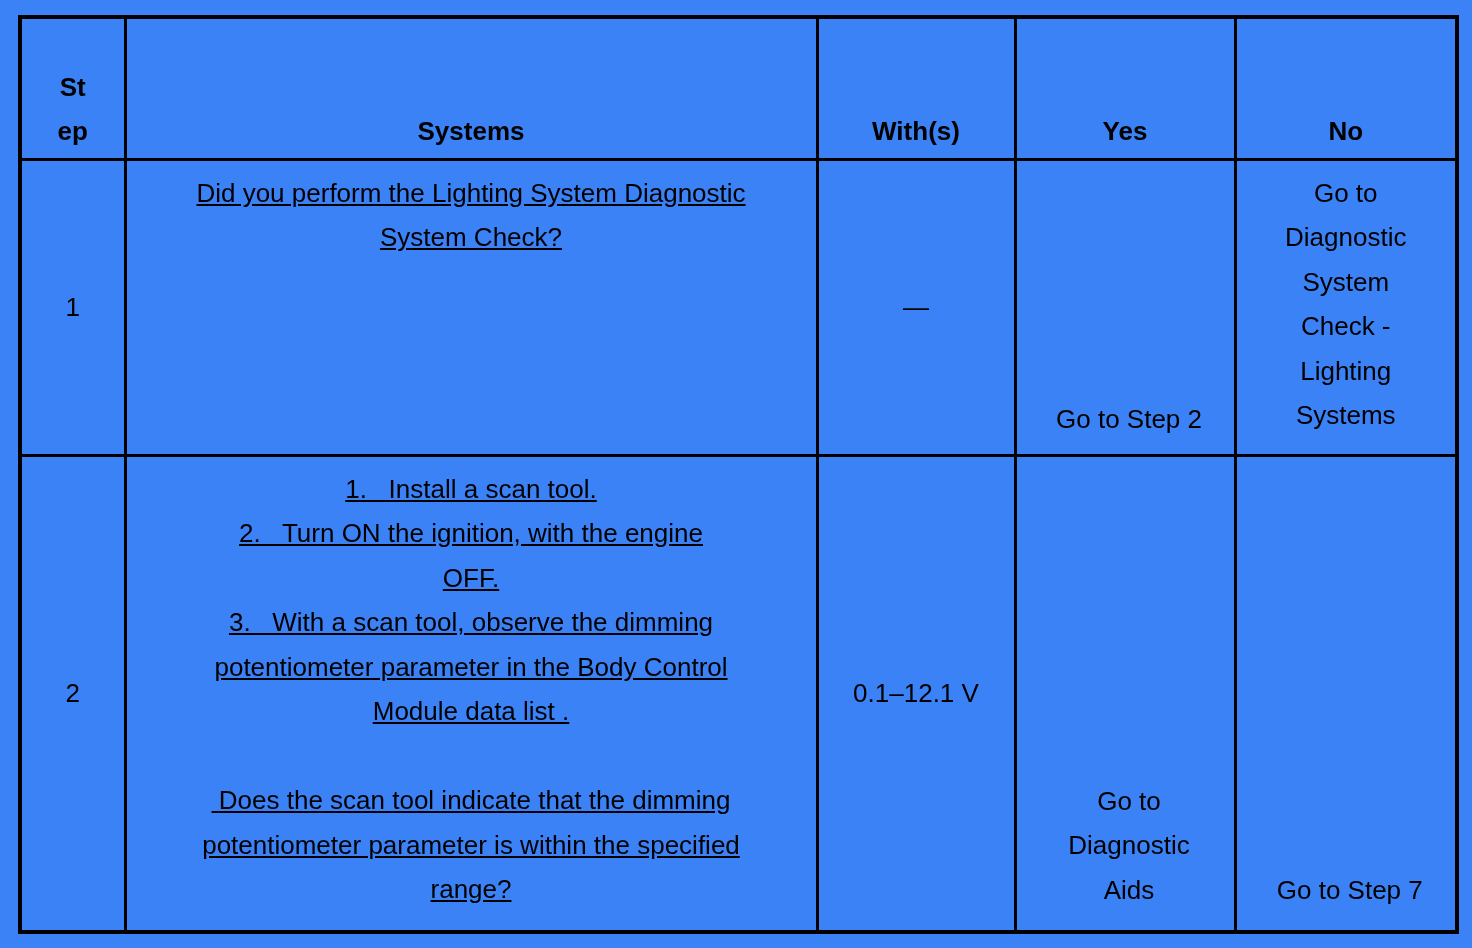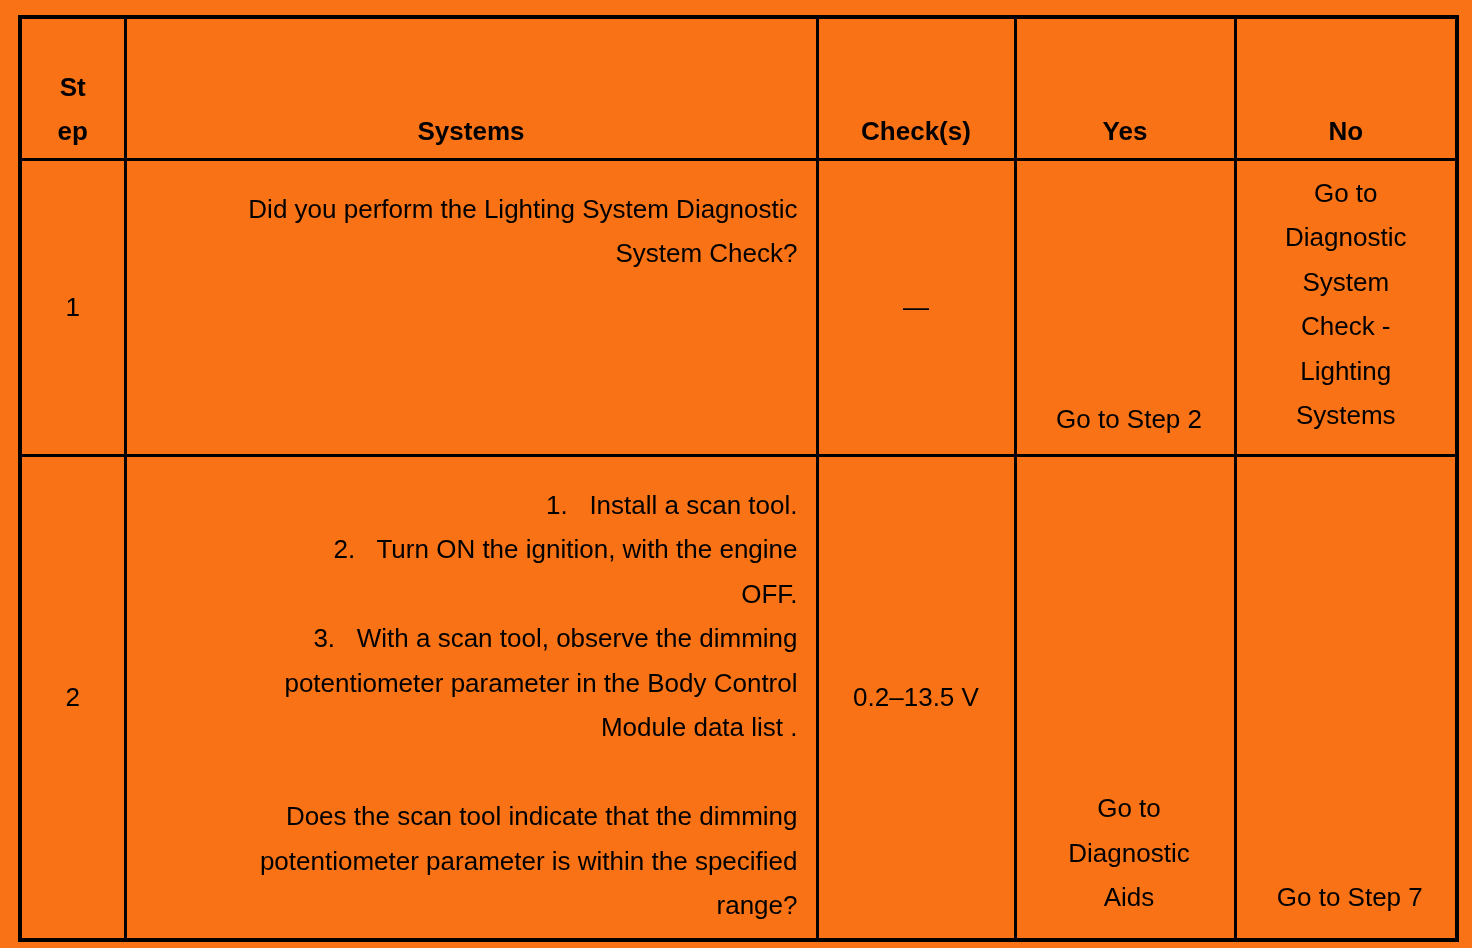--- a/index.html
+++ b/index.html
@@ -8,21 +8,21 @@
     background: #ffffff;
   }
   body {
     width: 1472px; height: 948px;
     font-family: "Liberation Sans", "DejaVu Sans", sans-serif;
     color: #000;
   }
   .page {
     position: relative;
     width: 1472px; height: 948px;
-    background: #f97316;
+    background: #3b82f6;
     overflow: hidden;
   }
   table.diag-table {
     position: absolute;
     left: 18px; top: 15px;
     width: 1437px;
     border-collapse: collapse;
     table-layout: fixed;
     border: 4px solid #000;
   }
@@ -43,22 +43,23 @@
     vertical-align: bottom;
     text-align: center;
     padding-bottom: 4px;
   }
   td.cell-step {
     vertical-align: middle;
     text-align: center;
   }
   td.cell-action {
     vertical-align: top;
-    text-align: right;
-    padding: 26px 18px 10px 18px;
+    text-align: center;
+    padding: 10px 18px 10px 18px;
+    text-decoration: underline;
   }
   td.cell-value {
     vertical-align: middle;
     text-align: center;
   }
   td.cell-bottom {
     vertical-align: bottom;
     text-align: center;
     padding-left: 8px;
   }
@@ -80,21 +81,21 @@
       <col style="width:692px">
       <col style="width:198px">
       <col style="width:220px">
       <col style="width:222px">
     </colgroup>
     <thead>
       <tr class="r-head">
         <th>St
 ep</th>
         <th>Systems</th>
-        <th>Check(s)</th>
+        <th>With(s)</th>
         <th>Yes</th>
         <th>No</th>
       </tr>
     </thead>
     <tbody>
       <tr class="r-body1">
         <td class="cell-step">1</td>
         <td class="cell-action">Did you perform the Lighting System Diagnostic
 System Check?</td>
         <td class="cell-value">—</td>
@@ -111,21 +112,21 @@
         <td class="cell-action">1.   Install a scan tool.
 2.   Turn ON the ignition, with the engine
 OFF.
 3.   With a scan tool, observe the dimming
 potentiometer parameter in the Body Control
 Module data list .
 
  Does the scan tool indicate that the dimming
 potentiometer parameter is within the specified
 range?</td>
-        <td class="cell-value">0.2–13.5 V</td>
+        <td class="cell-value">0.1–12.1 V</td>
         <td class="cell-bottom">Go to
 Diagnostic
 Aids</td>
         <td class="cell-bottom">Go to Step 7</td>
       </tr>
     </tbody>
   </table>
 </div>
 
 </body></html>

